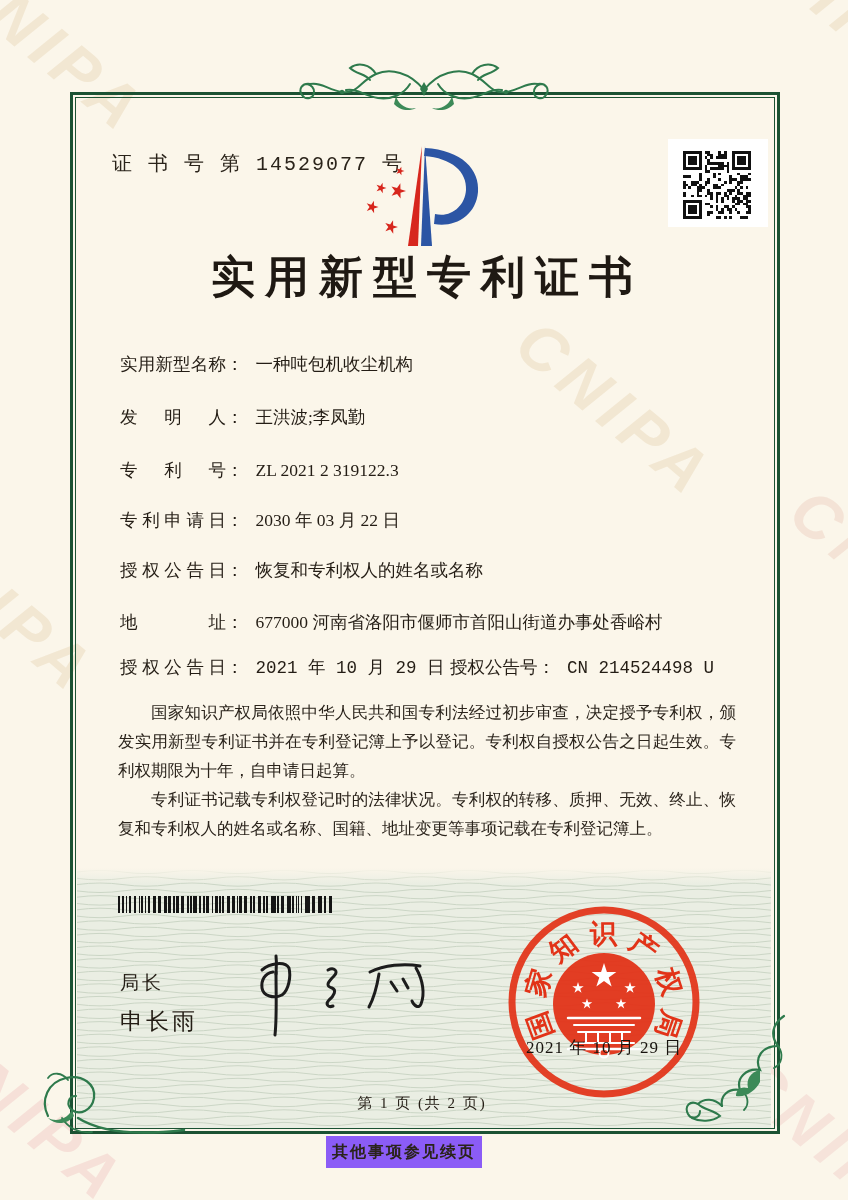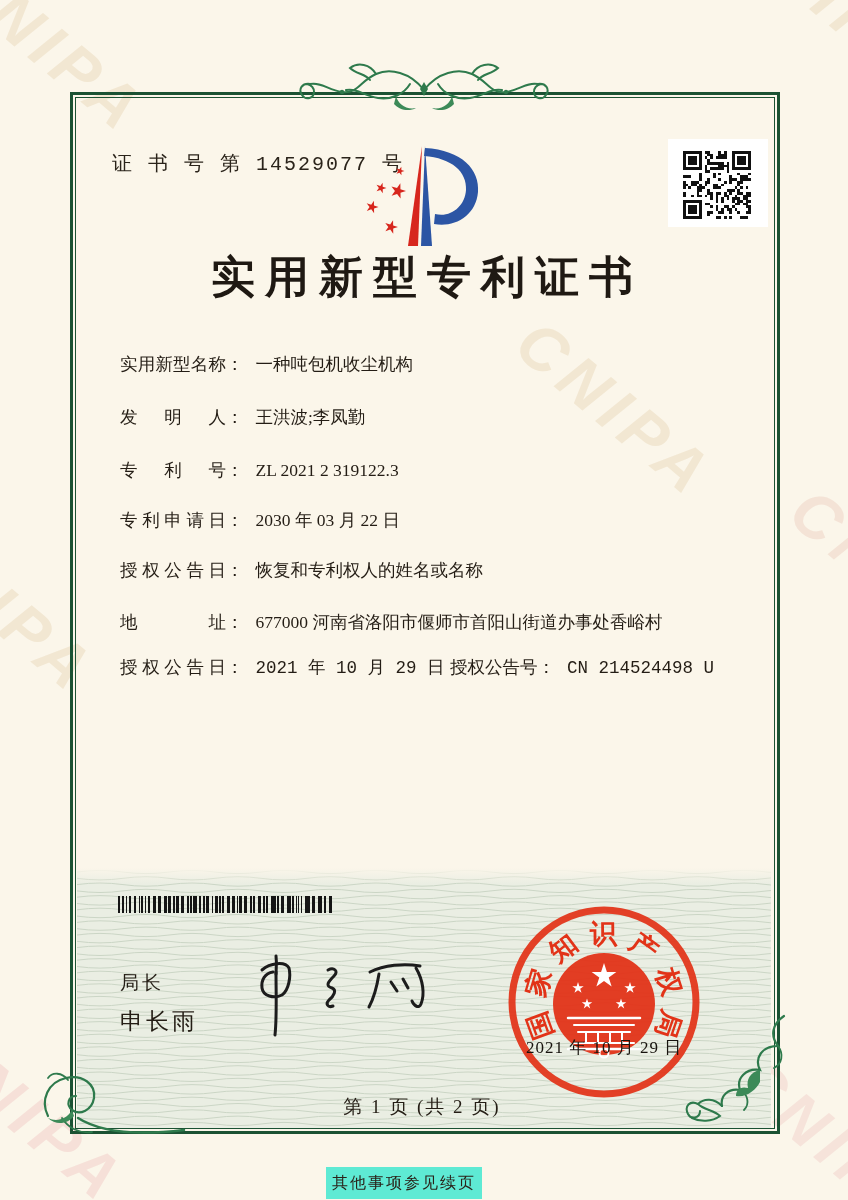--- a/index.html
+++ b/index.html
@@ -62,24 +62,24 @@
   
   .officer-title{position:absolute; left:120px; top:970px; font-size:19px; letter-spacing:3px;}
   .officer-name{position:absolute; left:120px; top:1006px; font-size:23px; letter-spacing:3px;}
   .signature{position:absolute; left:232px; top:942px;}
   
   .seal{position:absolute; left:504px; top:902px;}
   .seal-date{position:absolute; left:504px; top:1036px; width:200px; text-align:center;
     font-size:17px; letter-spacing:1px; color:#17130e; z-index:6;}
   
   .page-no{position:absolute; left:70px; top:1094px; width:704px; text-align:center;
-    font-size:19px; letter-spacing:2px;}
-  .cont-box{position:absolute; left:326px; top:1167px; width:156px; height:32px;
-    background:#5eead4; display:flex; align-items:center; justify-content:center;
-    font-size:16px; letter-spacing:2px; color:#2a231a;}
+    font-size:15px; letter-spacing:2px;}
+  .cont-box{position:absolute; left:326px; top:1136px; width:156px; height:32px;
+    background:#8b5cf6; display:flex; align-items:center; justify-content:center;
+    font-size:16px; letter-spacing:2px; color:#2a231a;font-weight:bold;}
 </style>
 </head>
 <body>
 
 <div class="page">
 
   <div class="wm wm1">CNIPA</div>
   <div class="wm wm2">CNIPA</div>
   <div class="wm wm3">CNIPA</div>
   <div class="wm wm4">CNIPA</div>
@@ -396,20 +396,24 @@
   <div class="field-row r6">
     <span class="flabel">地址</span><span>：</span><span class="fvalue">677000 河南省洛阳市偃师市首阳山街道办事处香峪村</span>
   </div>
   <div class="field-row r7">
     <span class="flabel">授权公告日</span><span>：</span><span class="fvalue">2021 年 10 月 29 日</span>
     <span class="pair2">
       <span>授权公告号</span><span>：</span><span class="fvalue">CN 214524498 U</span>
     </span>
   </div>
 
+  <div class="body-text">
+    <p>国家知识产权局依照中华人民共和国专利法经过初步审查，决定授予专利权，颁发实用新型专利证书并在专利登记簿上予以登记。专利权自授权公告之日起生效。专利权期限为十年，自申请日起算。</p>
+    <p>专利证书记载专利权登记时的法律状况。专利权的转移、质押、无效、终止、恢复和专利权人的姓名或名称、国籍、地址变更等事项记载在专利登记簿上。</p>
+  </div>
 
   <svg class="barcode" id="barcode" width="222" height="17">
       <rect x="0" y="0" width="2" height="17" fill="#151515"></rect>
       <rect x="4" y="0" width="2" height="17" fill="#151515"></rect>
       <rect x="8" y="0" width="1" height="17" fill="#151515"></rect>
       <rect x="11" y="0" width="2" height="17" fill="#151515"></rect>
       <rect x="16" y="0" width="2" height="17" fill="#151515"></rect>
       <rect x="21" y="0" width="1" height="17" fill="#151515"></rect>
       <rect x="23" y="0" width="2" height="17" fill="#151515"></rect>
       <rect x="27" y="0" width="1" height="17" fill="#151515"></rect>

